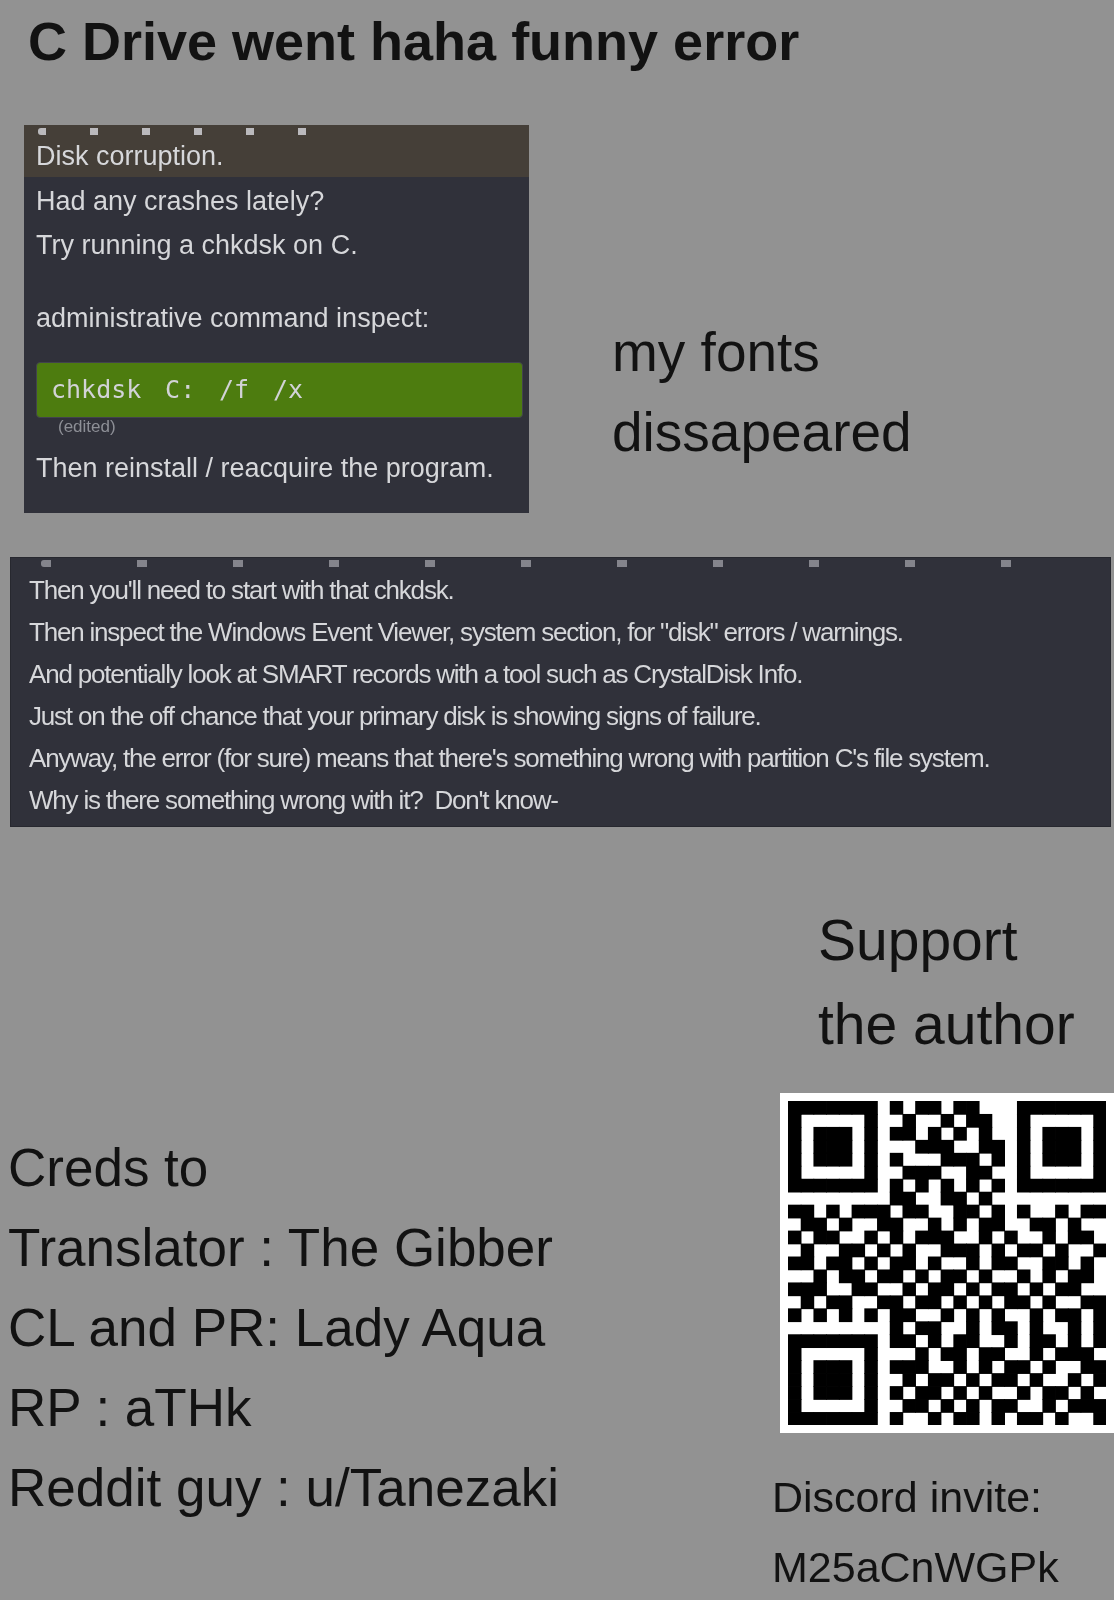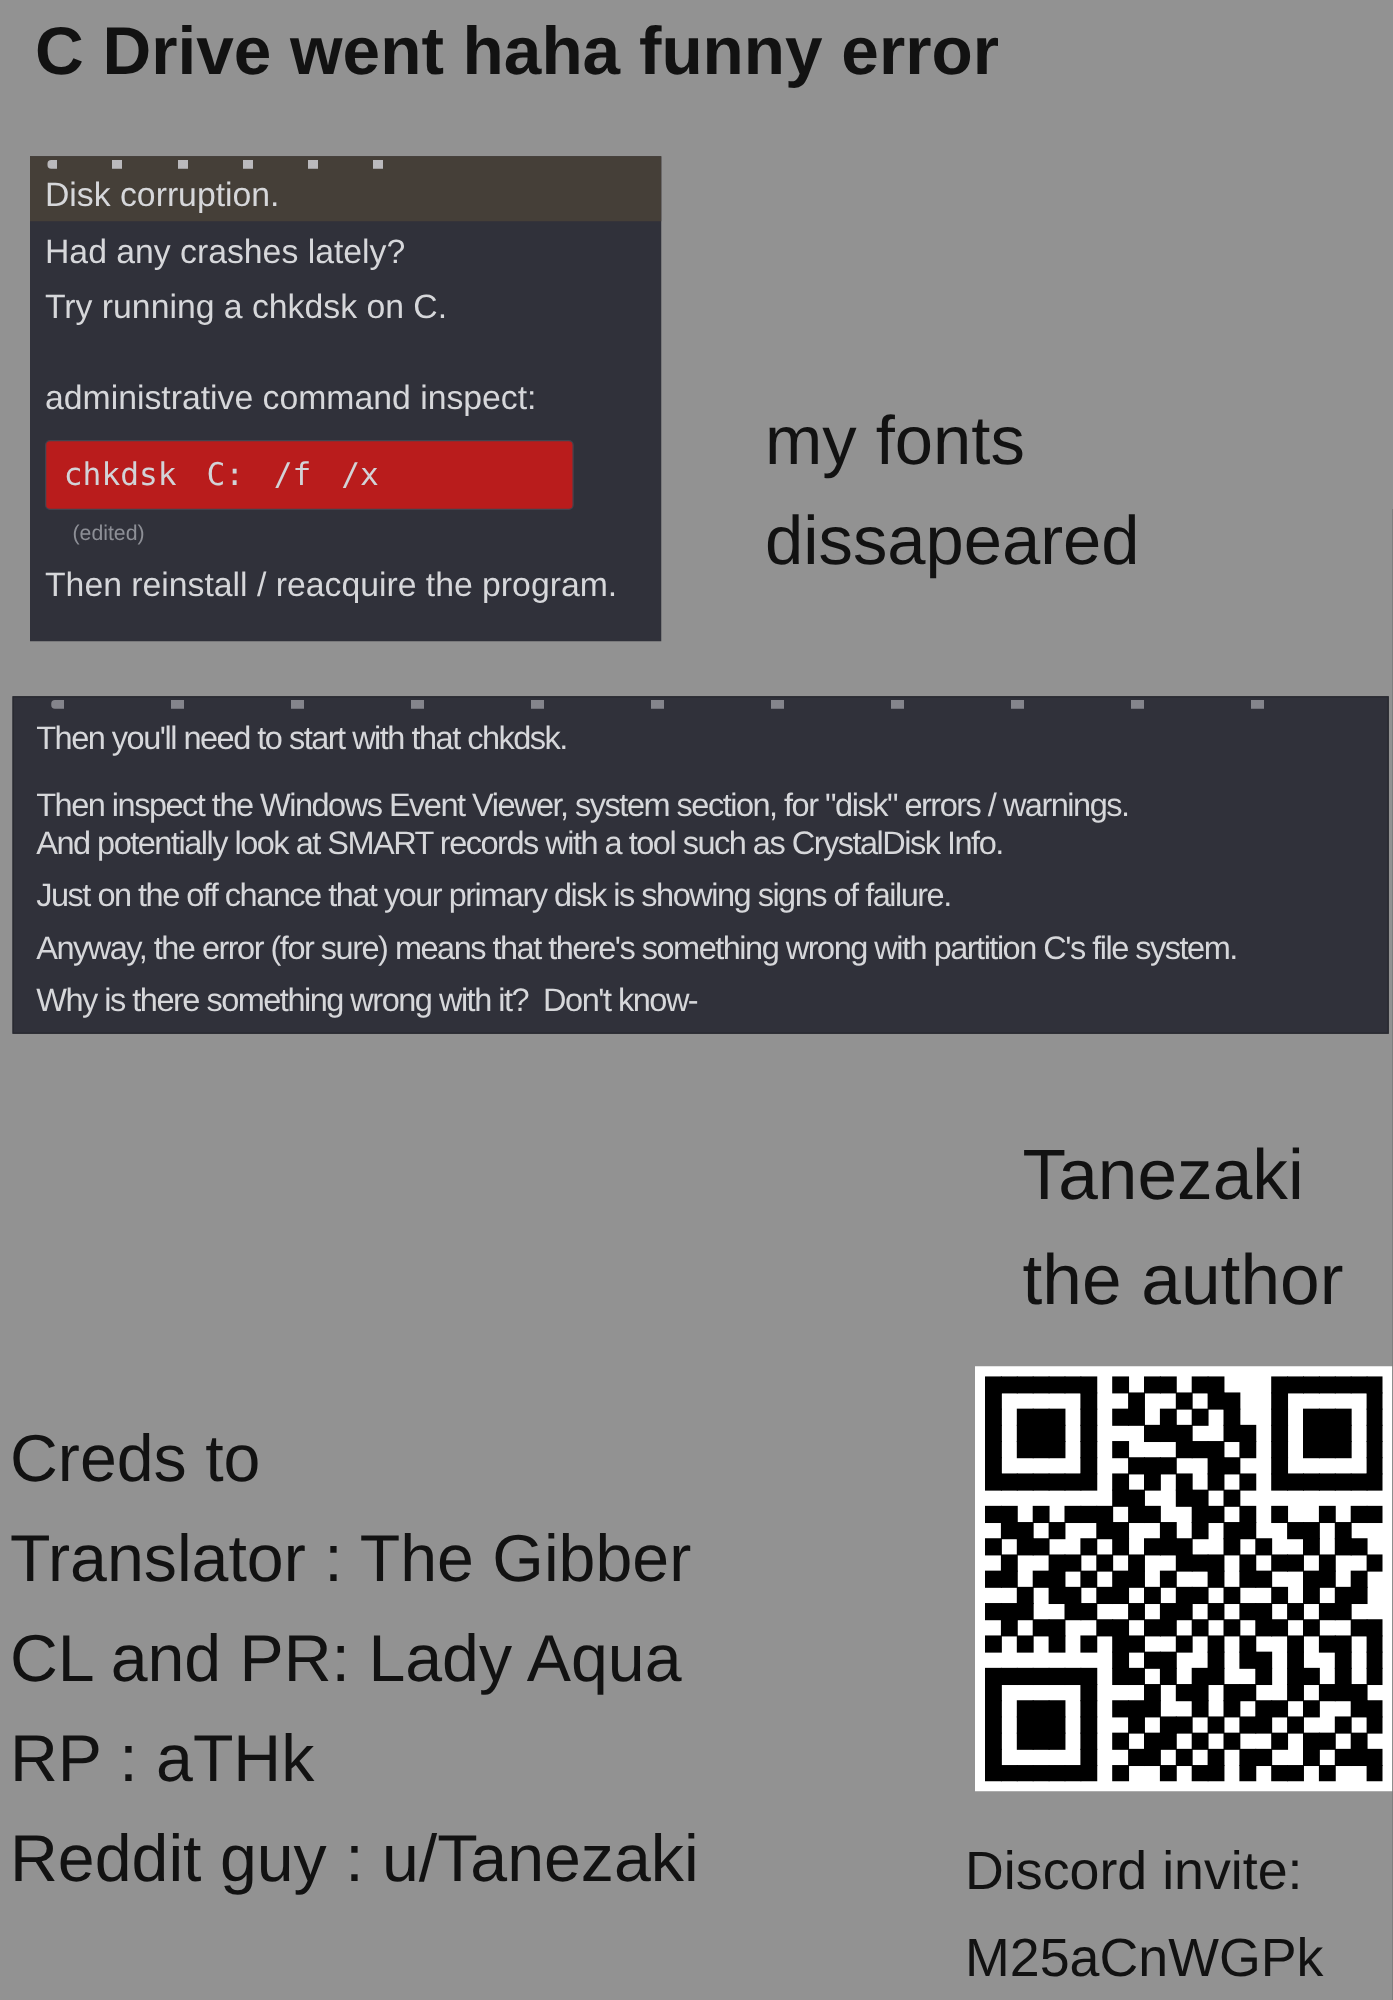--- a/index.html
+++ b/index.html
@@ -24,22 +24,22 @@
     position:absolute;left:12px;color:#d6d7da;font-size:27px;font-weight:500;
     white-space:pre;line-height:36px;
   }
   .remnant{
     position:absolute;height:7px;border-radius:3px;
     background:repeating-linear-gradient(90deg,#cfcfd4 0 8px,transparent 8px 52px);
     opacity:.85;
   }
   .chat1 .remnant{left:14px;top:3px;width:290px;}
   .code-block{
-    position:absolute;left:12px;top:227px;width:423px;height:56px;
-    background:#b91c1c;border:1px solid #42434e;border-radius:4px;
+    position:absolute;left:12px;top:237px;width:487px;height:56px;
+    background:#4d7c0f;border:1px solid #42434e;border-radius:4px;
     box-sizing:border-box;
   }
   .code-text{
     font-family:"DejaVu Sans Mono","Liberation Mono",monospace;
     color:#d2d3d7;font-size:25px;line-height:54px;padding-left:14px;
     word-spacing:0.35em;white-space:pre;
   }
   .edited{
     position:absolute;left:14px;top:292px;color:#8d8f96;font-size:17px;margin-left:20px;
   }
@@ -90,29 +90,29 @@
   </div>
 
   <div class="fonts-note black-text">
     <div>my fonts</div>
     <div>dissapeared</div>
   </div>
 
   <div class="chat2">
     <div class="remnant"></div>
     <div class="msg" style="top:14px;">Then you'll need to start with that chkdsk.</div>
-    <div class="msg" style="top:68px;">Then inspect the Windows Event Viewer, system section, for "disk" errors / warnings.</div>
+    <div class="msg" style="top:56px;">Then inspect the Windows Event Viewer, system section, for "disk" errors / warnings.</div>
     <div class="msg" style="top:98px;">And potentially look at SMART records with a tool such as CrystalDisk Info.</div>
     <div class="msg" style="top:140px;">Just on the off chance that your primary disk is showing signs of failure.</div>
     <div class="msg" style="top:182px;">Anyway, the error (for sure) means that there's something wrong with partition C's file system.</div>
     <div class="msg" style="top:224px;">Why is there something wrong with it?  Don't know-</div>
   </div>
 
   <div class="support-note black-text">
-    <div>Tanezaki</div>
+    <div>Support</div>
     <div>the author</div>
   </div>
 
   <div class="credits black-text">
     <div>Creds to</div>
     <div>Translator : The Gibber</div>
     <div>CL and PR: Lady Aqua</div>
     <div>RP : aTHk</div>
     <div>Reddit guy : u/Tanezaki</div>
   </div>

